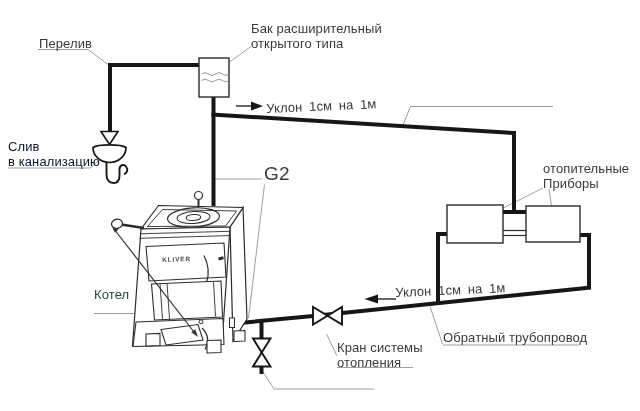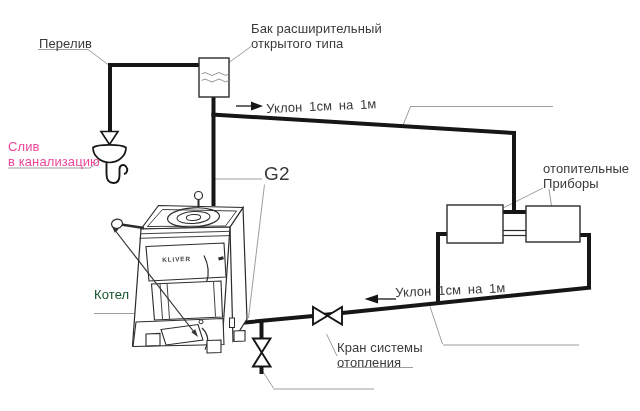--- a/index.html
+++ b/index.html
@@ -132,38 +132,39 @@
   <div class="lbl" style="left: 39px; top: 36px; color: rgb(58, 58, 58);">Перелив</div>
 
   <div class="lbl" style="left: 251px; top: 21px; color: rgb(58, 58, 58);">
     <span>Бак расширительный</span>
     <span>открытого типа</span>
   </div>
 
   <div class="lbl rot gap" style="left: 266px; top: 101px; color: rgb(58, 58, 58);">Уклон 1см на 1м</div>
 
 
-  <div class="lbl" style="left: 8px; top: 139px; color: #ec4899;">
+  <div class="lbl" style="left: 8px; top: 139px; color: #0f172a;">
     <span>Слив</span>
     <span>в канализацию</span>
   </div>
 
   <div class="lbl" id="label-g2" style="left: 264px; top: 166px; color: rgb(58, 58, 58);">G2</div>
 
   <div class="lbl" style="left: 543px; top: 161px; color: rgb(58, 58, 58);">
     <span>отопительные</span>
     <span>Приборы</span>
   </div>
 
   <div class="lbl" style="left: 94px; top: 287px; color: #14532d;">Котел</div>
 
   <div class="lbl" id="label-brand" style="left:162px;top:252px;">KLIVER</div>
 
   <div class="lbl rot gap" style="left: 395px; top: 285px; color: rgb(58, 58, 58);">Уклон 1см на 1м</div>
 
+  <div class="lbl" style="left: 443px; top: 330px; color: rgb(58, 58, 58);">Обратный трубопровод</div>
 
   <div class="lbl" style="left: 337px; top: 340px; color: rgb(58, 58, 58);">
     <span>Кран системы</span>
     <span>отопления</span>
   </div>
 
 
 </div>
 
 </body></html>

